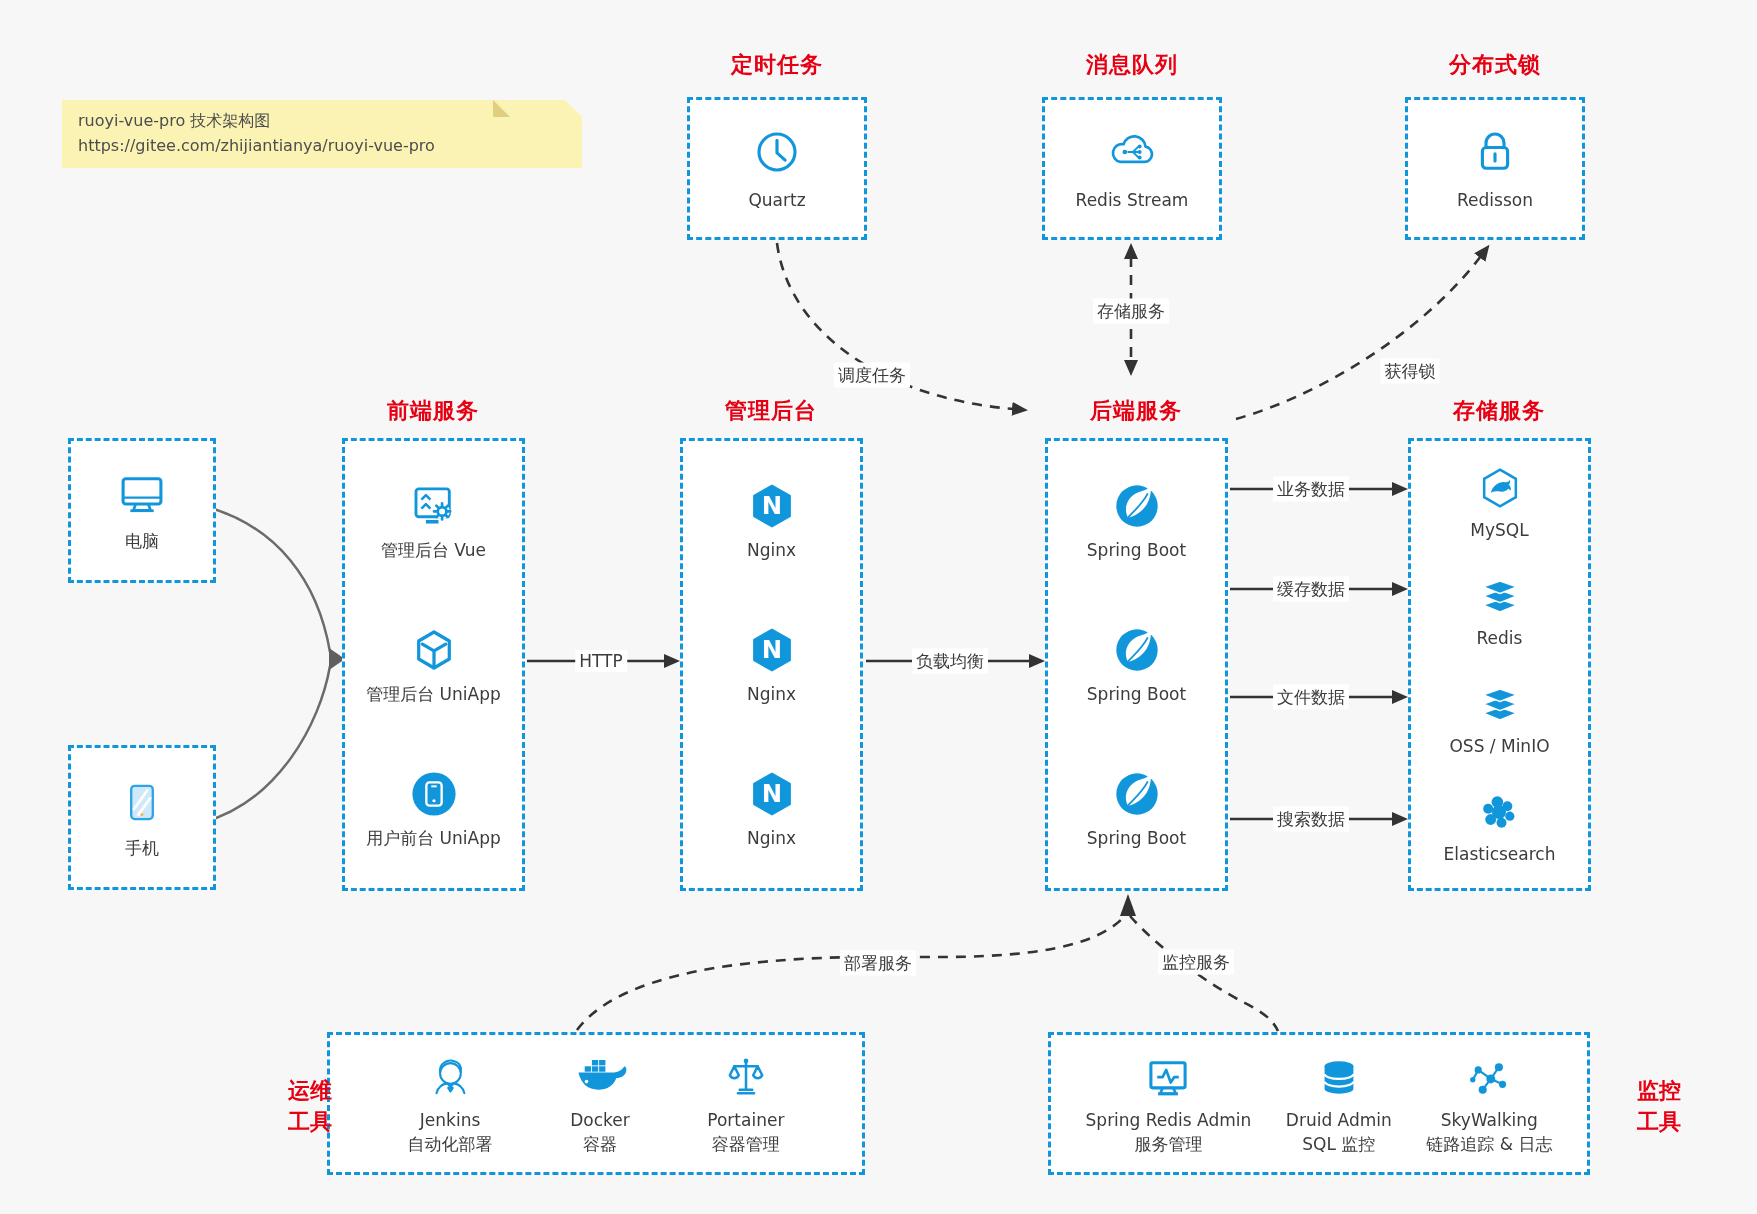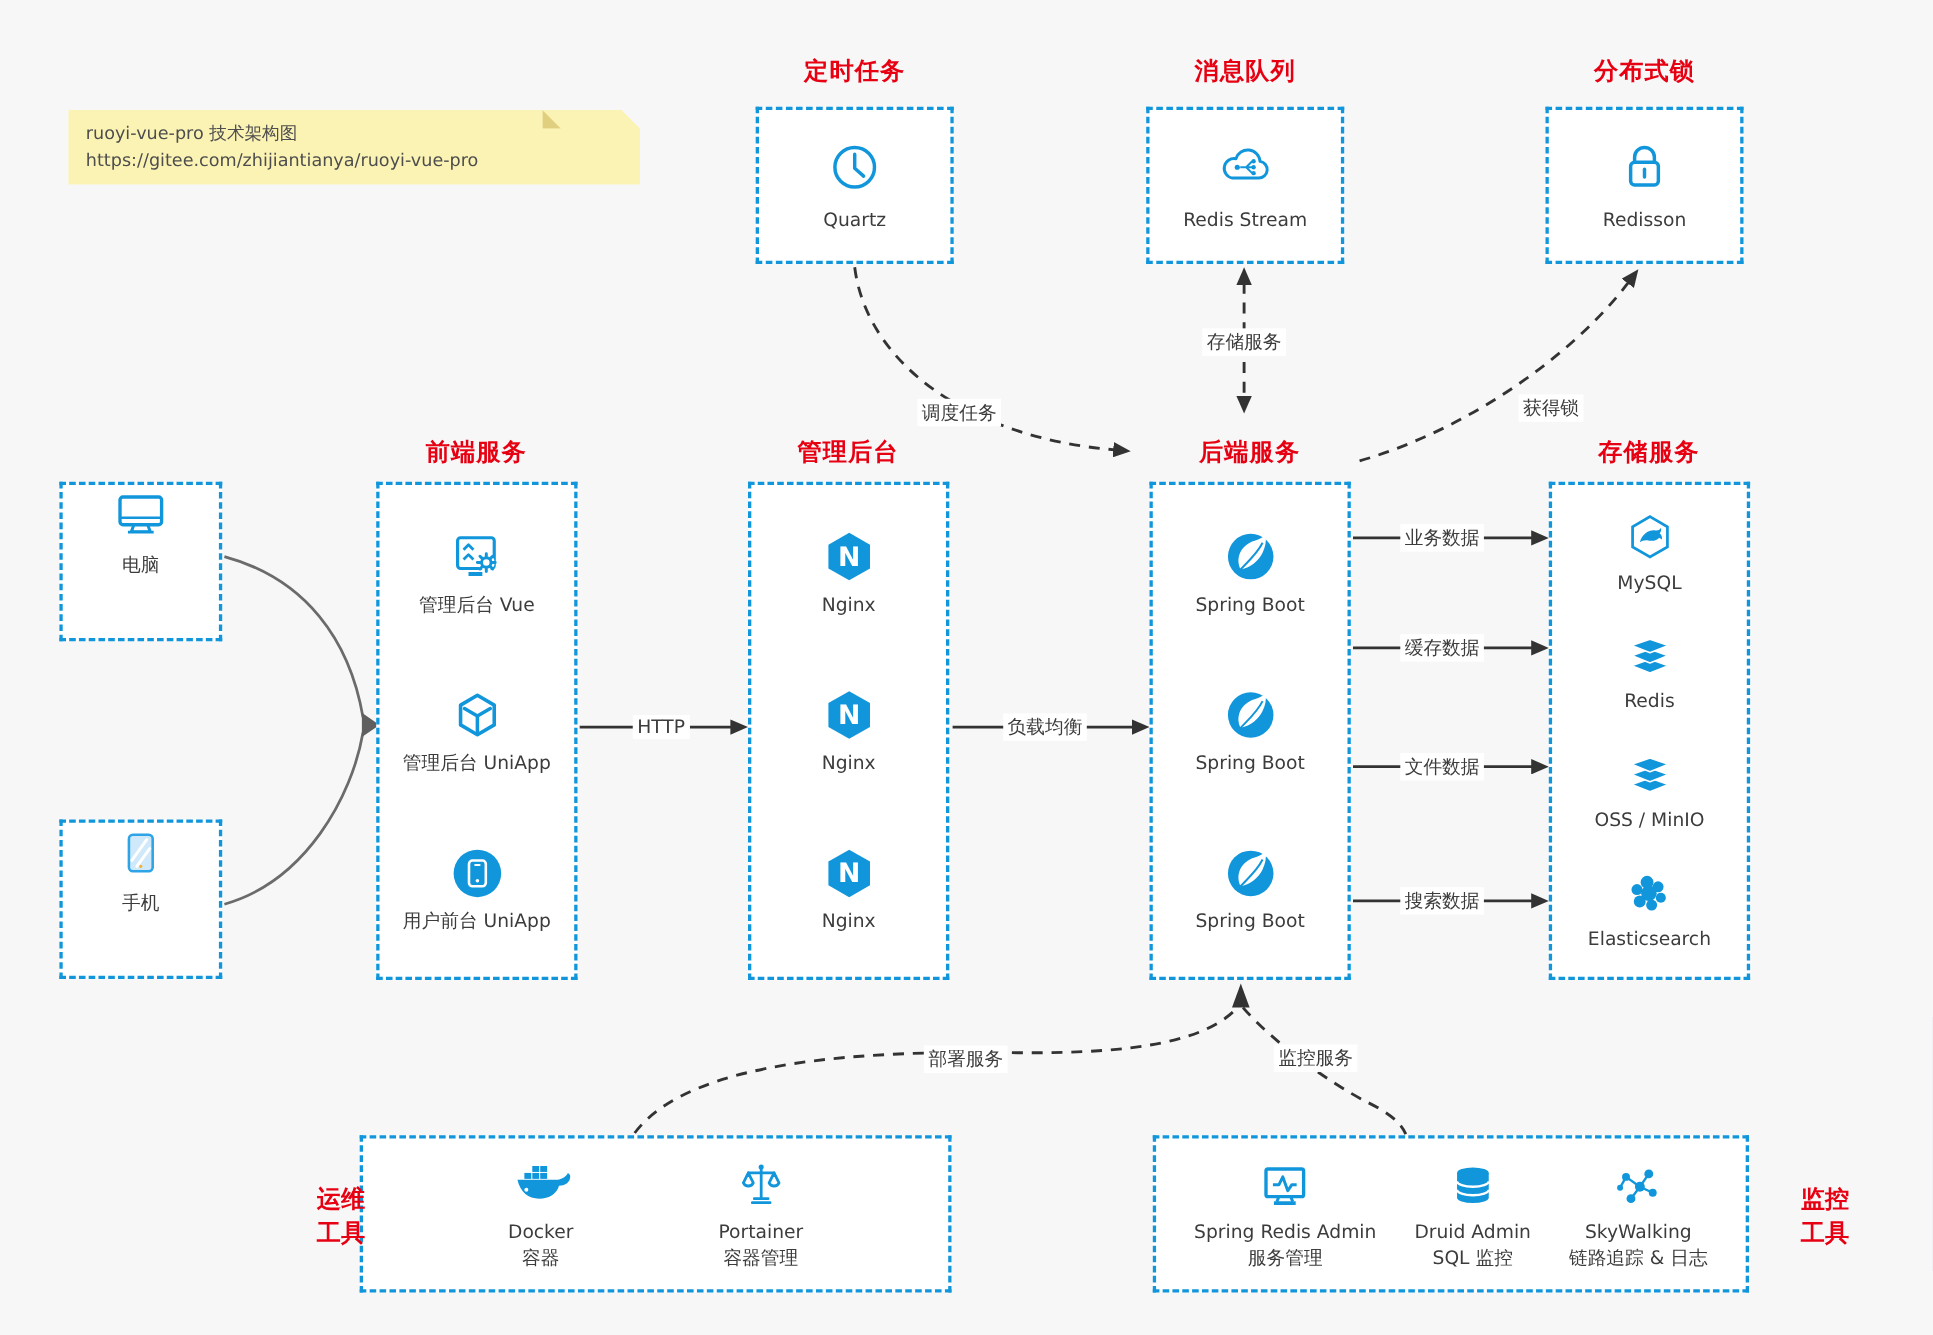--- a/index.html
+++ b/index.html
@@ -4,21 +4,21 @@
 <style>
   * { margin:0; padding:0; box-sizing:border-box; }
   html,body { background:#e9e9ea; font-family:"DejaVu Sans","Liberation Sans",sans-serif; }
   .canvas { position:relative; width:1757px; height:1214px; background:#f7f7f8; overflow:hidden; }
 
   .edges { position:absolute; left:0; top:0; z-index:1; }
 
   .dashed-box { position:absolute; background:#ffffff; border:3px dashed #1296db; z-index:2;
                 display:flex; flex-direction:column; align-items:center; }
   .topbox  { width:180px; height:143px; top:97px; justify-content:center; gap:10px; }
-  .client  { width:148px; height:145px; left:54px; gap:8px; }
+  .client  { width:148px; height:145px; left:68px; justify-content:center; gap:8px; }
   .col     { width:183px; height:453px; top:438px; justify-content:space-around; padding:8px 0; }
   .hbox    { height:143px; top:1032px; flex-direction:row; justify-content:space-evenly; align-items:center; }
 
   .item { display:flex; flex-direction:column; align-items:center; gap:6px; }
   .icon { display:flex; align-items:center; justify-content:center; }
   .icon svg { width:54px; height:54px; }
   .icon.sm svg { width:50px; height:50px; }
   .label { font-size:17px; color:#3c3c3c; white-space:nowrap; text-align:center; line-height:1.35; }
 
   .group-title { position:absolute; z-index:3; color:#e60012; font-size:22px; font-weight:bold;
@@ -297,20 +297,36 @@
           </svg>
       </span>
       <span class="label">Elasticsearch</span>
     </div>
   </div>
 
   <div class="dashed-box hbox" style="left:327px;width:538px">
     <div class="bitem">
       <span class="icon">
         <svg viewBox="-30 -30 60 60">
+            <g fill="none" stroke="#1296db" stroke-width="2.3" stroke-linecap="round" stroke-linejoin="round">
+              <circle cx="0.5" cy="-5" r="11.5"></circle>
+              <path d="M -11,-7 C -12,-16 -3,-21 4,-19 C 10,-17.5 13,-13 12,-7"></path>
+              <path d="M -15,17 C -13,9 -7,6.5 -3,6 L 0.5,10 L 4,6 C 8,6.5 14,9 16,17"></path>
+              <path d="M -2,11 h 5 l -2.5,4 z"></path>
+            </g>
+          </svg>
+      </span>
+      <span class="blabel">
+          <span>Jenkins</span>
+          <span>自动化部署</span>
+        </span>
+    </div>
+    <div class="bitem">
+      <span class="icon">
+        <svg viewBox="-30 -30 60 60">
             <g fill="#1296db">
               <rect x="-17" y="-13" width="7" height="6"></rect>
               <rect x="-9" y="-13" width="7" height="6"></rect>
               <rect x="-1" y="-13" width="7" height="6"></rect>
               <rect x="-9" y="-20" width="7" height="6"></rect>
               <rect x="-1" y="-20" width="7" height="6"></rect>
               <path d="M -24,-6 H 14 C 20,-6 25,-9 27,-13 C 29,-12 30,-10 29,-7 C 28,-3 24,0 18,0 C 16,8 8,13 -2,13 C -13,13 -21,7 -24,-6 Z"></path>
               <circle cx="-15" cy="4" r="2" fill="#ffffff"></circle>
             </g>
           </svg>

